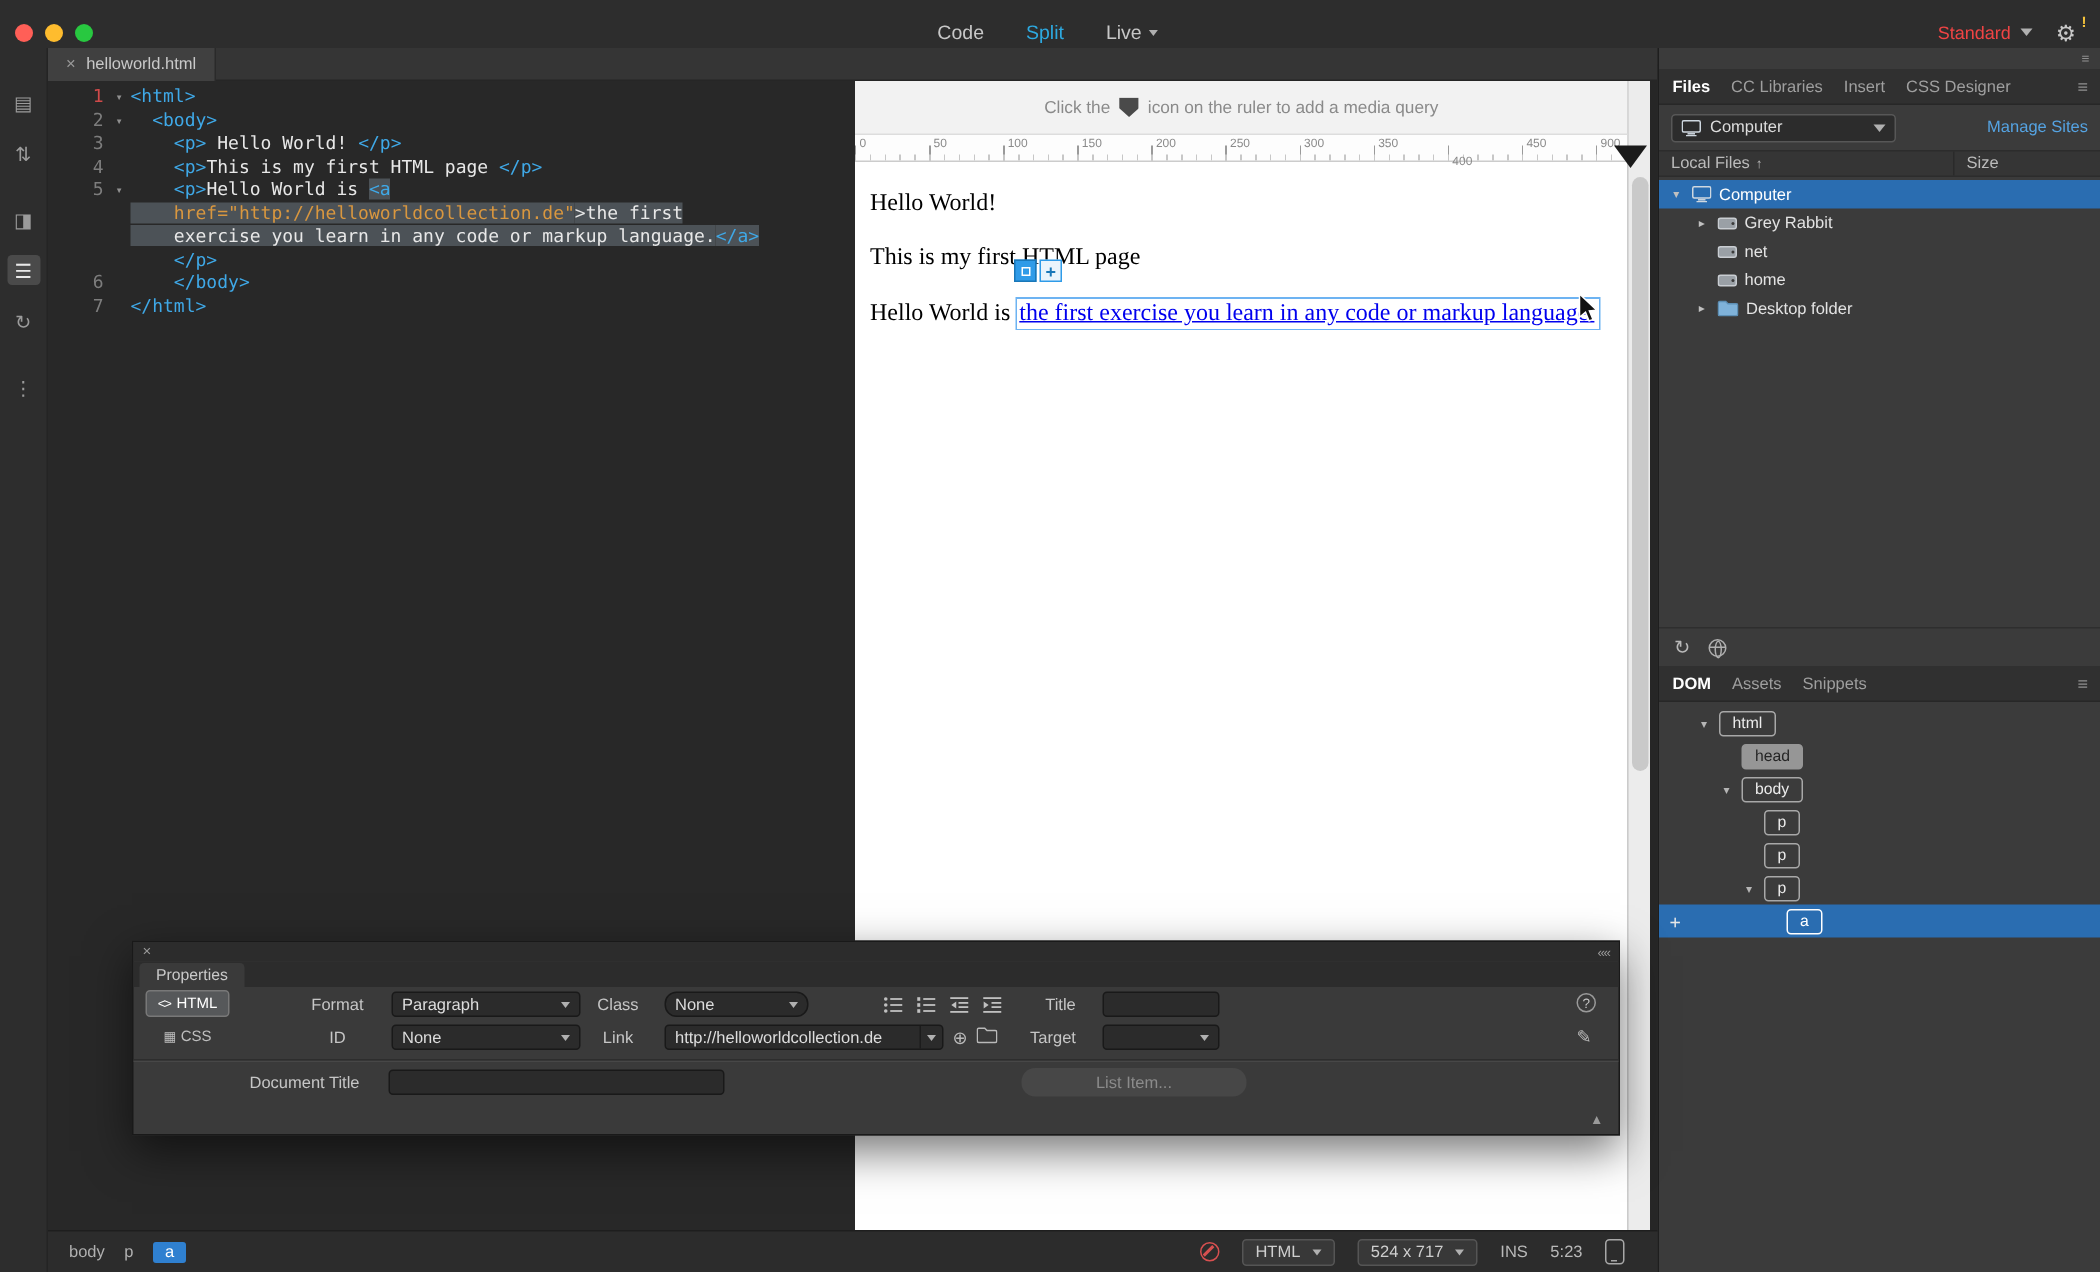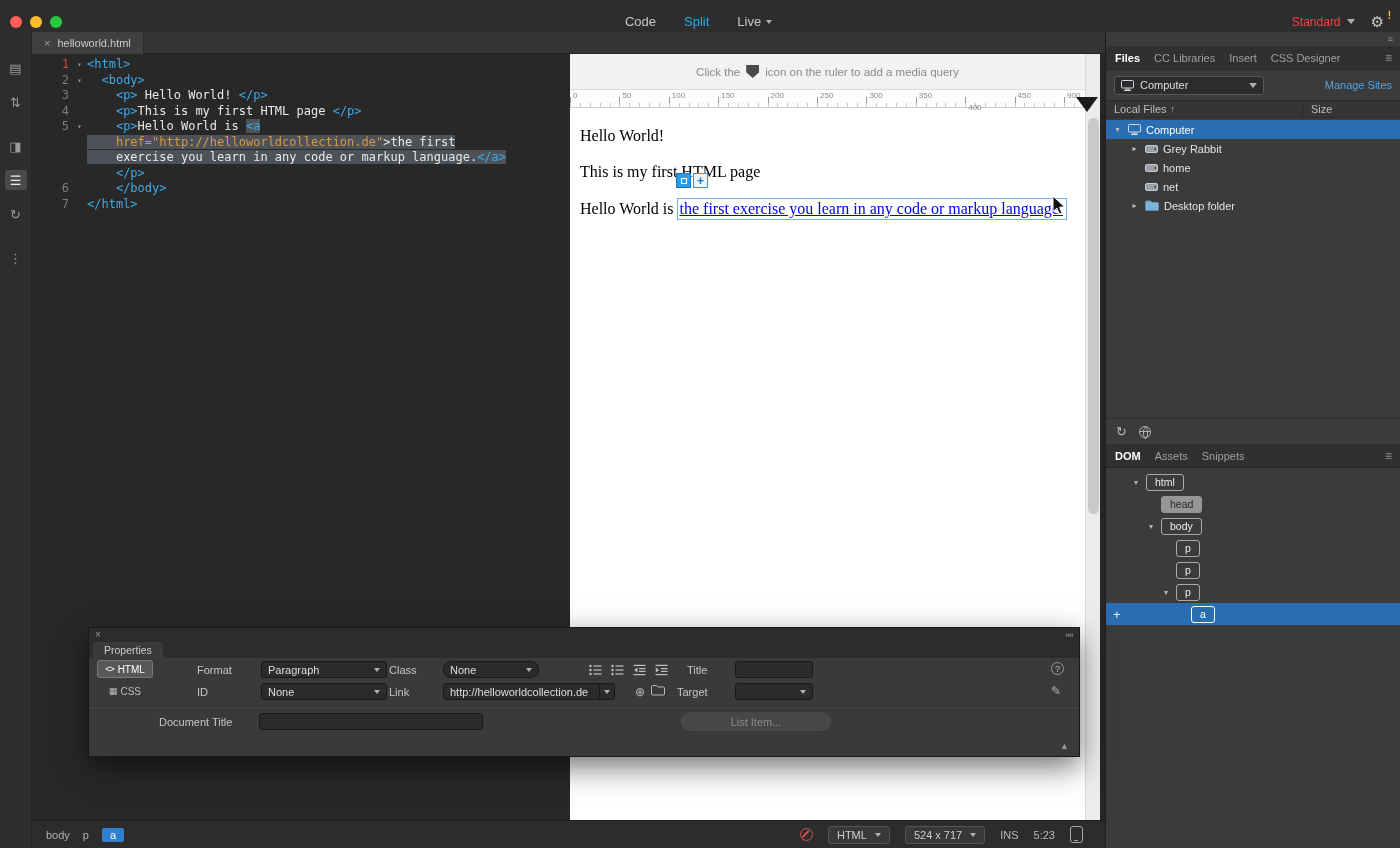--- a/index.html
+++ b/index.html
@@ -105,21 +105,21 @@
   .dom-add{position:absolute;left:7px;color:#e8e8e8;font-size:13px;line-height:1}
 
   
   .props{position:absolute;left:88px;top:627px;width:992px;height:130px;background:#3a3a3a;border:1px solid #191919;box-shadow:0 10px 28px rgba(0,0,0,.55);z-index:10;font-size:11px}
   .props-titlebar{height:13px;background:#2c2c2c;display:flex;align-items:center;padding:0 6px;color:#9a9a9a}
   .props-close{font-size:10px;line-height:1}
   .props-collapse{margin-left:auto;font-size:9px;letter-spacing:-1px}
   .props-tabrow{height:17px;background:#2c2c2c;display:flex;align-items:flex-end;padding-left:4px}
   .props-tab{background:#3a3a3a;border-radius:3px 3px 0 0;padding:2px 11px;font-size:10.5px;color:#c9c9c9}
   .props-body{position:relative;height:76px}
-  .lbl{position:absolute;color:#c6c6c6;text-align:left}
+  .lbl{position:absolute;color:#c6c6c6;text-align:center}
   .sel,.inp{position:absolute;height:17px;background:#2b2b2b;border:1px solid #191919;border-radius:3px;color:#ddd;display:flex;align-items:center;padding:0 6px;gap:6px}
   .sel .caret-down{margin-left:auto}
   .sel.round{border-radius:8px}
   .combo{position:absolute;height:17px;background:#2b2b2b;border:1px solid #191919;border-radius:3px;color:#ddd;display:flex;align-items:center}
   .combo-text{flex:1;padding:0 6px;white-space:nowrap;overflow:hidden}
   .combo-caret{width:15px;height:100%;border-left:1px solid #1c1c1c;display:flex;align-items:center;justify-content:center}
   .mode-btn{position:absolute;left:8px;width:56px;height:18px;display:flex;align-items:center;justify-content:center;gap:4px;border-radius:3px;color:#bdbdbd;font-size:10px}
   .mode-btn.selected{background:#56585a;border:1px solid #787878;color:#fff}
   .mode-icon{font-size:9px;letter-spacing:-1px}
   .list-btns{position:absolute;left:497px;top:3px;display:flex;gap:3px}
@@ -292,31 +292,31 @@
           <span class="tree-label">Grey Rabbit</span>
         </div>
         <div class="tree-row" style="padding-left: 23px;">
           <span class="chev"></span>
           <span class="tree-icon">
             <svg width="13" height="10" viewBox="0 0 13 10">
               <rect x="0.5" y="1.5" width="12" height="7" rx="1.5" fill="#9aa0a6" stroke="#c9cdd2"></rect>
               <circle cx="10.3" cy="5" r="1" fill="#3a3a3a"></circle>
             </svg>
           </span>
-          <span class="tree-label">home</span>
+          <span class="tree-label">net</span>
         </div>
         <div class="tree-row" style="padding-left: 23px;">
           <span class="chev"></span>
           <span class="tree-icon">
             <svg width="13" height="10" viewBox="0 0 13 10">
               <rect x="0.5" y="1.5" width="12" height="7" rx="1.5" fill="#9aa0a6" stroke="#c9cdd2"></rect>
               <circle cx="10.3" cy="5" r="1" fill="#3a3a3a"></circle>
             </svg>
           </span>
-          <span class="tree-label">net</span>
+          <span class="tree-label">home</span>
         </div>
         <div class="tree-row" style="padding-left: 23px;">
           <span class="chev">▸</span>
           <span class="tree-icon">
             <svg width="14" height="11" viewBox="0 0 14 11">
               <path d="M0.5 2 a1 1 0 0 1 1 -1 h4 l1.5 1.5 h5.5 a1 1 0 0 1 1 1 v6 a1 1 0 0 1 -1 1 h-11 a1 1 0 0 1 -1 -1 z" fill="#7fb2d9" stroke="#5d8fb5"></path>
             </svg>
           </span>
           <span class="tree-label">Desktop folder</span>
         </div>
@@ -394,21 +394,21 @@
         <span class="caret-down tiny"></span>
       </div>
 
       <span class="lbl" style="left:300px;top:6px;width:46px">Class</span>
       <div class="sel round" style="left:354px;top:3px;width:96px">
         <span>None</span>
         <span class="caret-down tiny"></span>
       </div>
 
       <span class="lbl" style="left:300px;top:28px;width:46px">Link</span>
-      <div class="combo" style="left:354px;top:25px;width:172px">
+      <div class="combo" style="left:354px;top:25px;width:186px">
         <span class="combo-text">http://helloworldcollection.de</span>
         <span class="combo-caret">
             <span class="caret-down tiny"></span>
           </span>
       </div>
       <span class="icon-btn" style="left:546px;top:27px;font-size:12px">⊕</span>
       <span class="icon-btn" style="left:562px;top:26px">
         <svg width="14" height="12" viewBox="0 0 14 12">
             <path d="M0.5 2.5 a1 1 0 0 1 1-1 h4 l1.5 1.5 h5.5 a1 1 0 0 1 1 1 v6 a1 1 0 0 1 -1 1 h-11 a1 1 0 0 1 -1-1 z" fill="none" stroke="#b9b9b9"></path>
           </svg>

